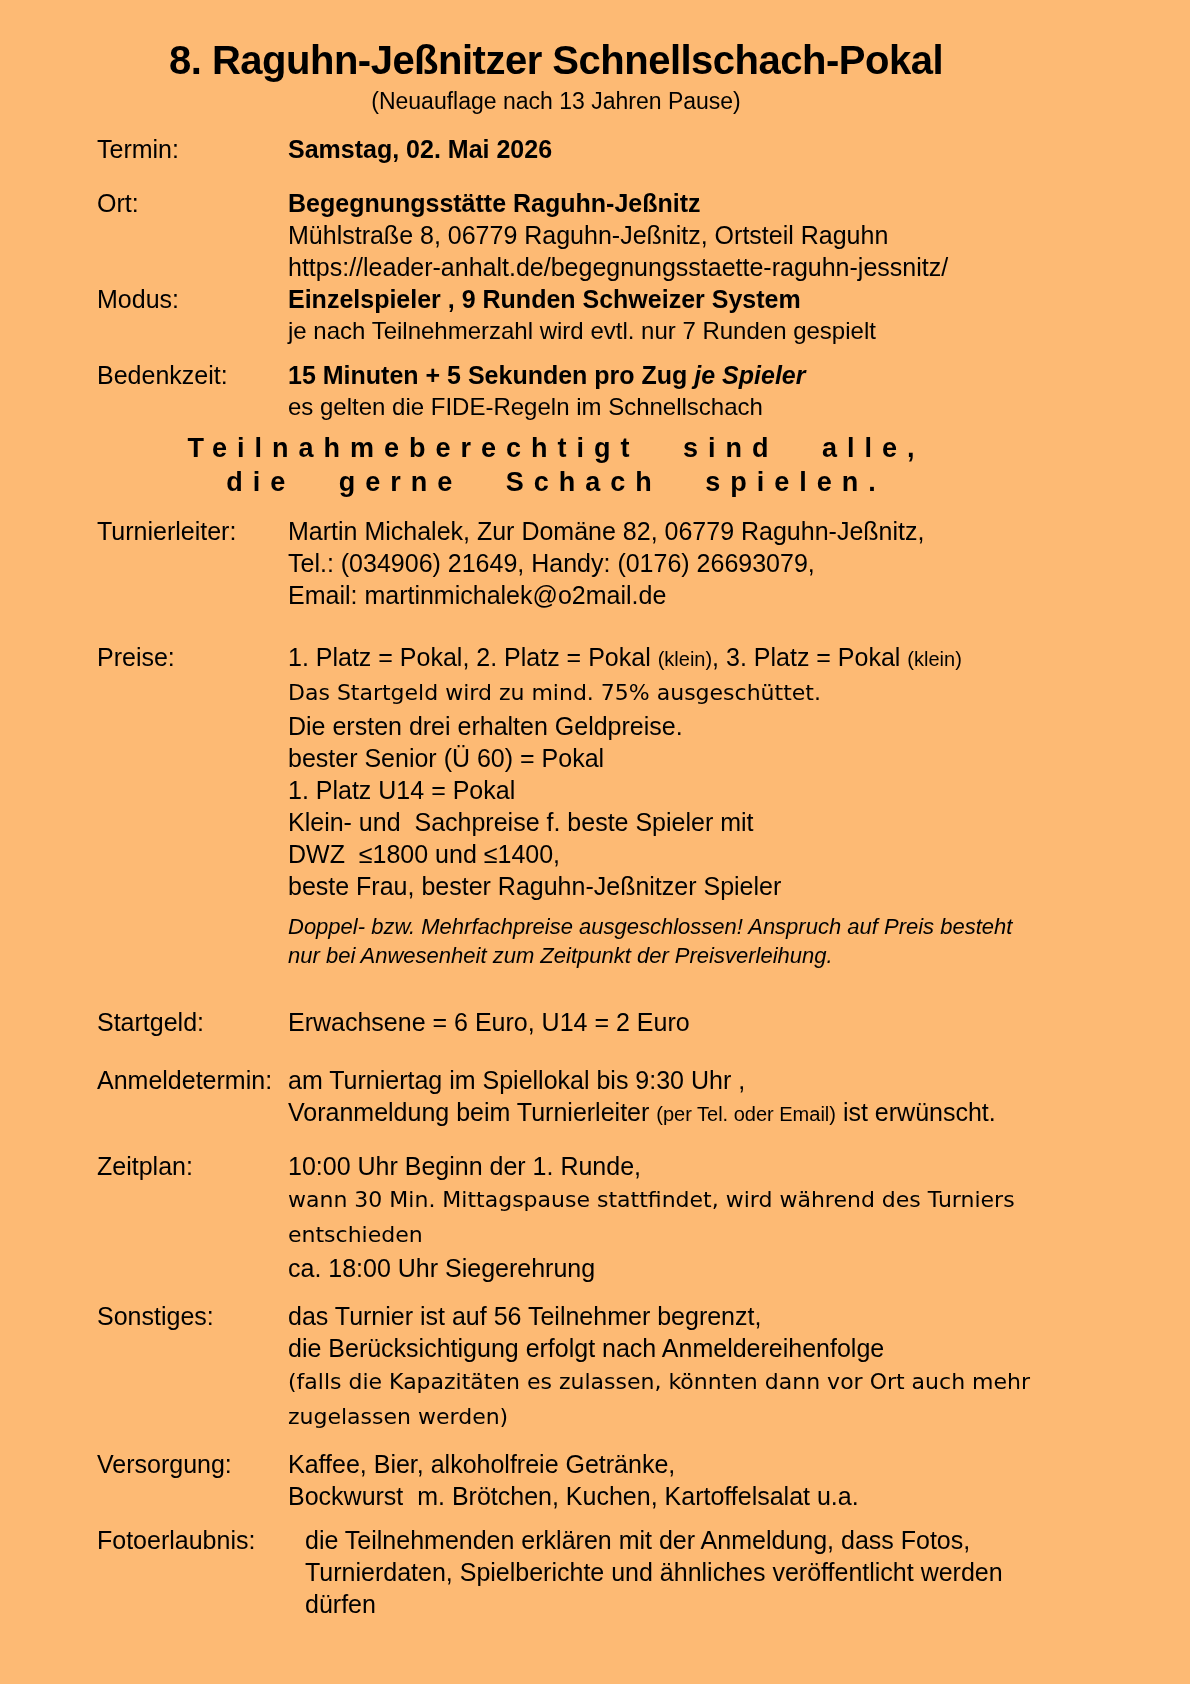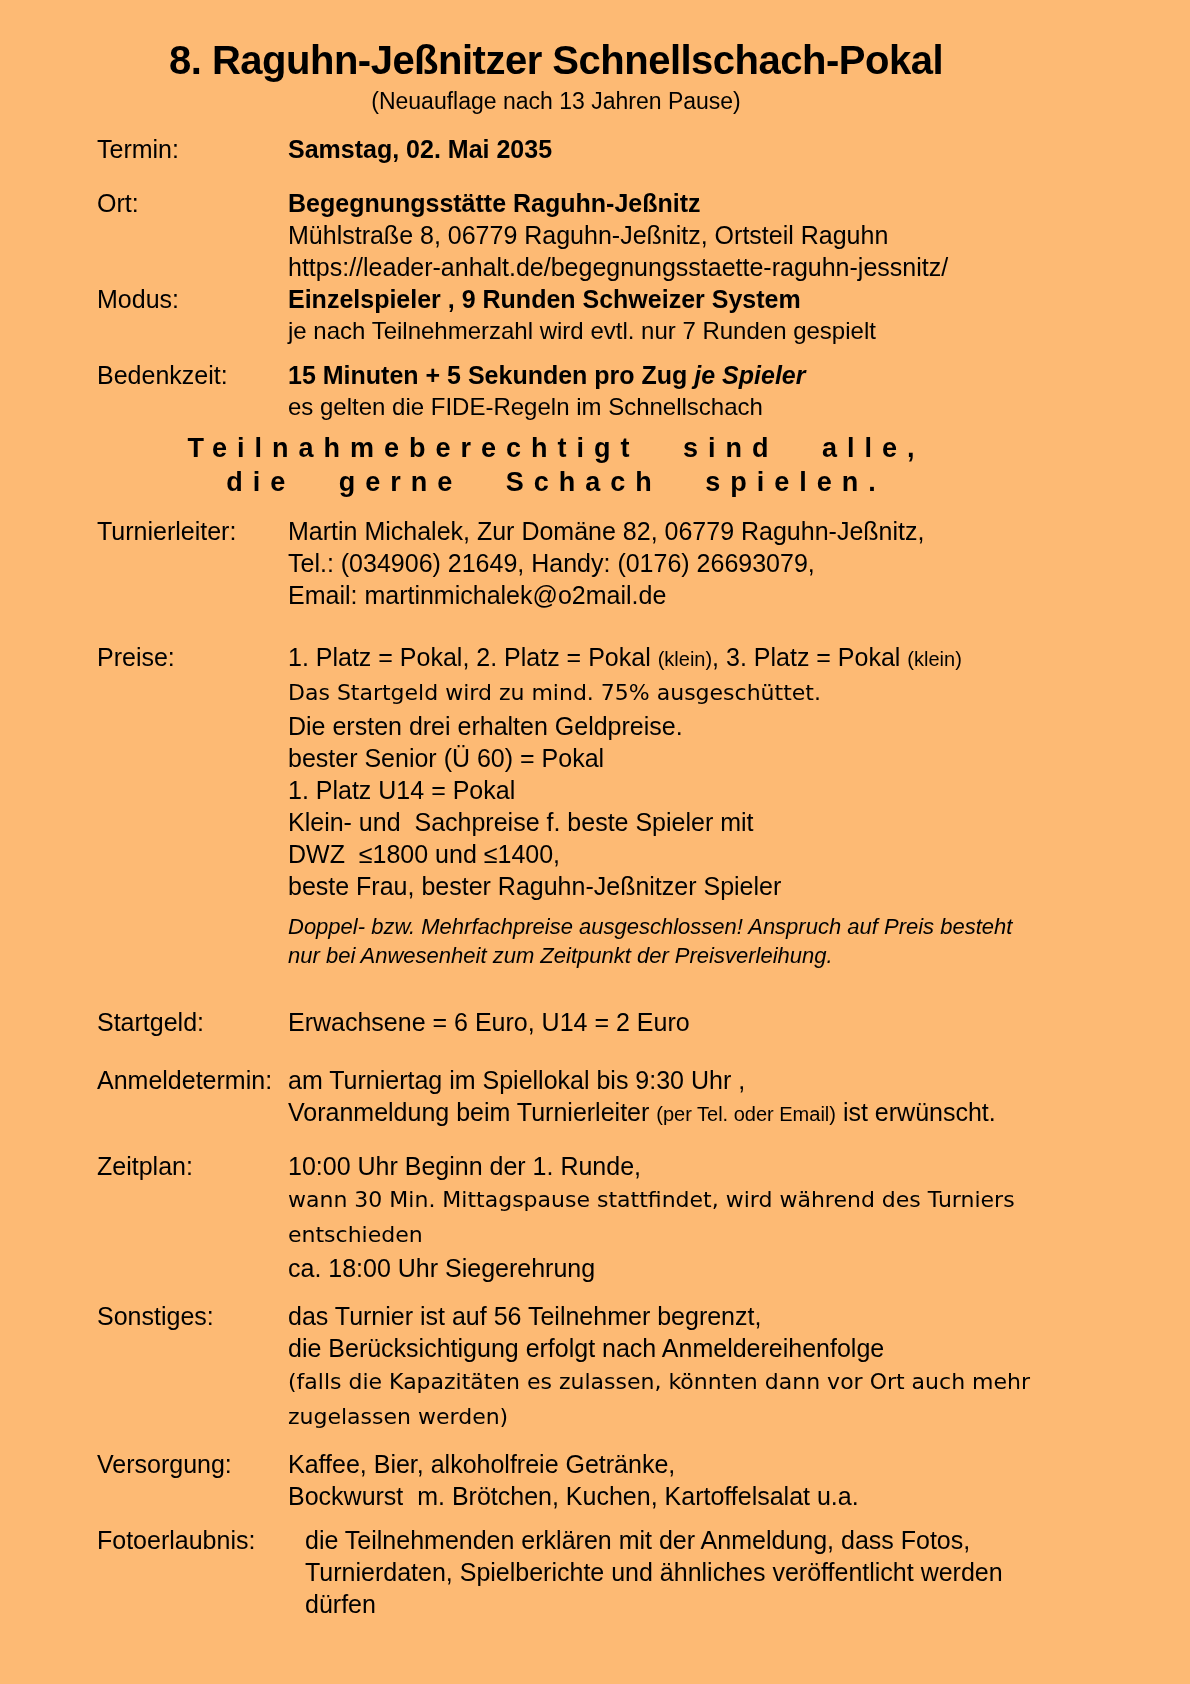--- a/index.html
+++ b/index.html
@@ -37,21 +37,21 @@
 <div class="page">
 
   <div class="center-wrap">
     <div class="doc-title">8. Raguhn-Jeßnitzer Schnellschach-Pokal</div>
     <div class="doc-subtitle">(Neuauflage nach 13 Jahren Pause)</div>
   </div>
 
   <div class="row mb22">
     <span class="label-col">Termin:</span>
     <div class="content-col">
-      <span class="line b">Samstag, 02. Mai 2035</span>
+      <span class="line b">Samstag, 02. Mai 2026</span>
     </div>
   </div>
 
   <div class="row mb18">
     <span class="label-col">Ort:</span>
     <div class="content-col">
       <span class="line b">Begegnungsstätte Raguhn-Jeßnitz</span>
       <span class="line">Mühlstraße 8, 06779 Raguhn-Jeßnitz, Ortsteil Raguhn</span>
       <span class="line">https://leader-anhalt.de/begegnungsstaette-raguhn-jessnitz/</span>
     </div>

